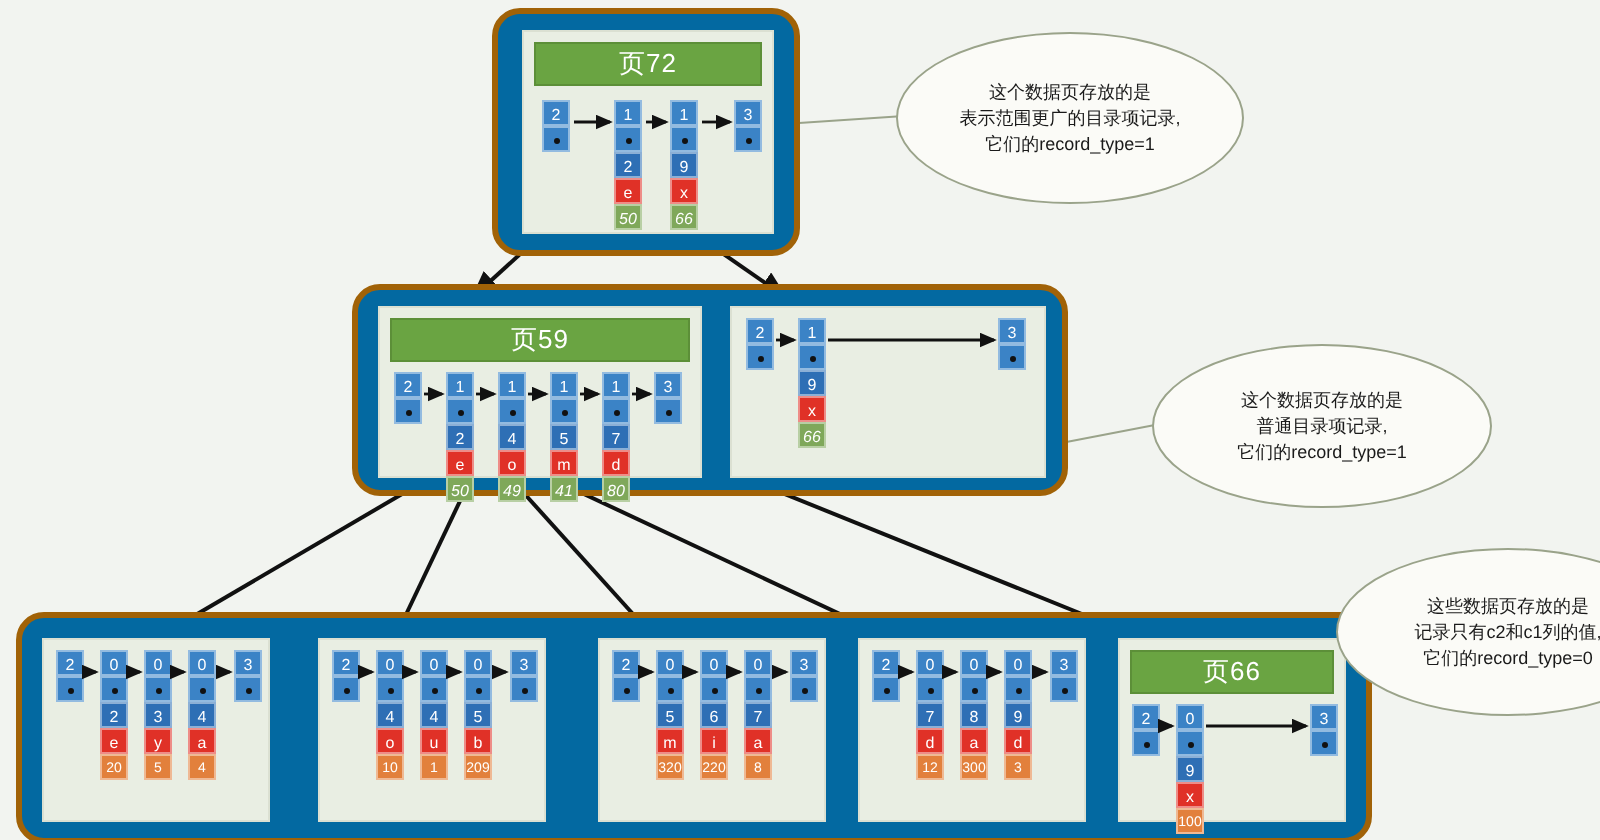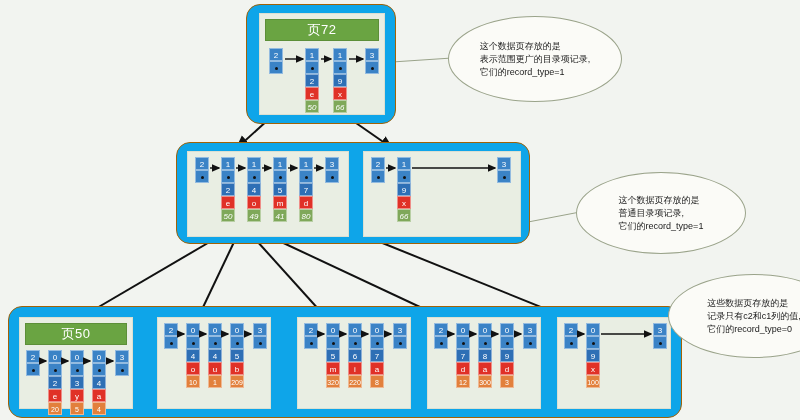--- a/index.html
+++ b/index.html
@@ -7,22 +7,22 @@
     width:800px;height:420px;position:relative;overflow:hidden;
     background:#f2f4f0;
     font-family:"Liberation Sans","DejaVu Sans",sans-serif;
   }
   .canvas{position:absolute;inset:0;}
   svg.wires{position:absolute;left:0;top:0;width:800px;height:420px;pointer-events:none;}
 
   
   .group{
     position:absolute;
-    background:#0ea5e9;
-    border:1px solid #a16207;
+    background:#0369a1;
+    border:3px solid #a16207;
     border-radius:14px;
   }
 
   
   .page{position:absolute;background:#e9eee3;border:1px solid #dbe0d2;}
   .page-title{
     background:#6aa442;border:1px solid #5c8f38;color:#ffffff;
     text-align:center;font-size:13px;line-height:20px;height:20px;
     margin:5px 5px 0 5px;letter-spacing:.5px;
   }
@@ -44,21 +44,21 @@
   .seg.tiny{font-size:7px;}
   .dot{display:block;width:3px;height:3px;background:#111;border-radius:50%;margin:5px auto;}
 
   
   .callout{
     position:absolute;border:1px solid #9aa38a;border-radius:50%;
     background:#fbfbf7;
     display:flex;align-items:center;justify-content:center;
   }
   .callout-text{
-    font-size:9px;color:#1a1a1a;line-height:13px;text-align:left;
+    font-size:9px;color:#1a1a1a;line-height:13px;text-align:center;
     white-space:pre-line;padding:0 6px;
   }
 </style>
 </head>
 <body>
 
 <div class="canvas">
 
   <svg class="wires" viewBox="0 0 800 420">
     <defs>
@@ -146,20 +146,21 @@
           <path d="M56,15 L66,15" stroke="#111" stroke-width="1.4" marker-end="url(#ak)" fill="none"></path>
           <path d="M84,15 L98,15" stroke="#111" stroke-width="1.4" marker-end="url(#ak)" fill="none"></path>
         </svg>
       </div>
     </div>
   </div>
 
   <div class="group" style="left:176px;top:142px;width:352px;height:100px;">
 
     <div class="page" style="left:10px;top:8px;width:160px;height:84px;">
+      <div class="page-title">页59</div>
       <div class="page-body">
         <div class="cell" style="left:2px;top:2px;">
           <div class="seg hdr">2</div>
           <div class="seg ptr">
               <span class="dot"></span>
             </div>
         </div>
         <div class="cell" style="left:28px;top:2px;">
           <div class="seg hdr">1</div>
           <div class="seg ptr">
@@ -239,21 +240,20 @@
           <path d="M17,13 L26,13" stroke="#111" stroke-width="1.4" marker-end="url(#ak)" fill="none"></path>
           <path d="M43,13 L126,13" stroke="#111" stroke-width="1.4" marker-end="url(#ak)" fill="none"></path>
         </svg>
       </div>
     </div>
   </div>
 
   <div class="group" style="left:8px;top:306px;width:672px;height:110px;">
 
     <div class="page" style="left:10px;top:10px;width:112px;height:90px;">
-      <div class="page-title">页50</div>
       <div class="page-body">
         <div class="cell" style="left:1px;top:2px;">
           <div class="seg hdr">2</div>
           <div class="seg ptr">
               <span class="dot"></span>
             </div>
         </div>
         <div class="cell" style="left:23px;top:2px;">
           <div class="seg hdr">0</div>
           <div class="seg ptr">
@@ -440,20 +440,21 @@
         <svg style="position:absolute;left:0;top:0;width:112px;height:60px;">
           <path d="M16,13 L21,13" stroke="#111" stroke-width="1.4" marker-end="url(#ak)" fill="none"></path>
           <path d="M38,13 L43,13" stroke="#111" stroke-width="1.4" marker-end="url(#ak)" fill="none"></path>
           <path d="M60,13 L65,13" stroke="#111" stroke-width="1.4" marker-end="url(#ak)" fill="none"></path>
           <path d="M82,13 L88,13" stroke="#111" stroke-width="1.4" marker-end="url(#ak)" fill="none"></path>
         </svg>
       </div>
     </div>
 
     <div class="page" style="left:548px;top:10px;width:112px;height:90px;">
+      <div class="page-title">页66</div>
       <div class="page-body">
         <div class="cell" style="left:1px;top:2px;">
           <div class="seg hdr">2</div>
           <div class="seg ptr">
               <span class="dot"></span>
             </div>
         </div>
         <div class="cell" style="left:23px;top:2px;">
           <div class="seg hdr">0</div>
           <div class="seg ptr">

